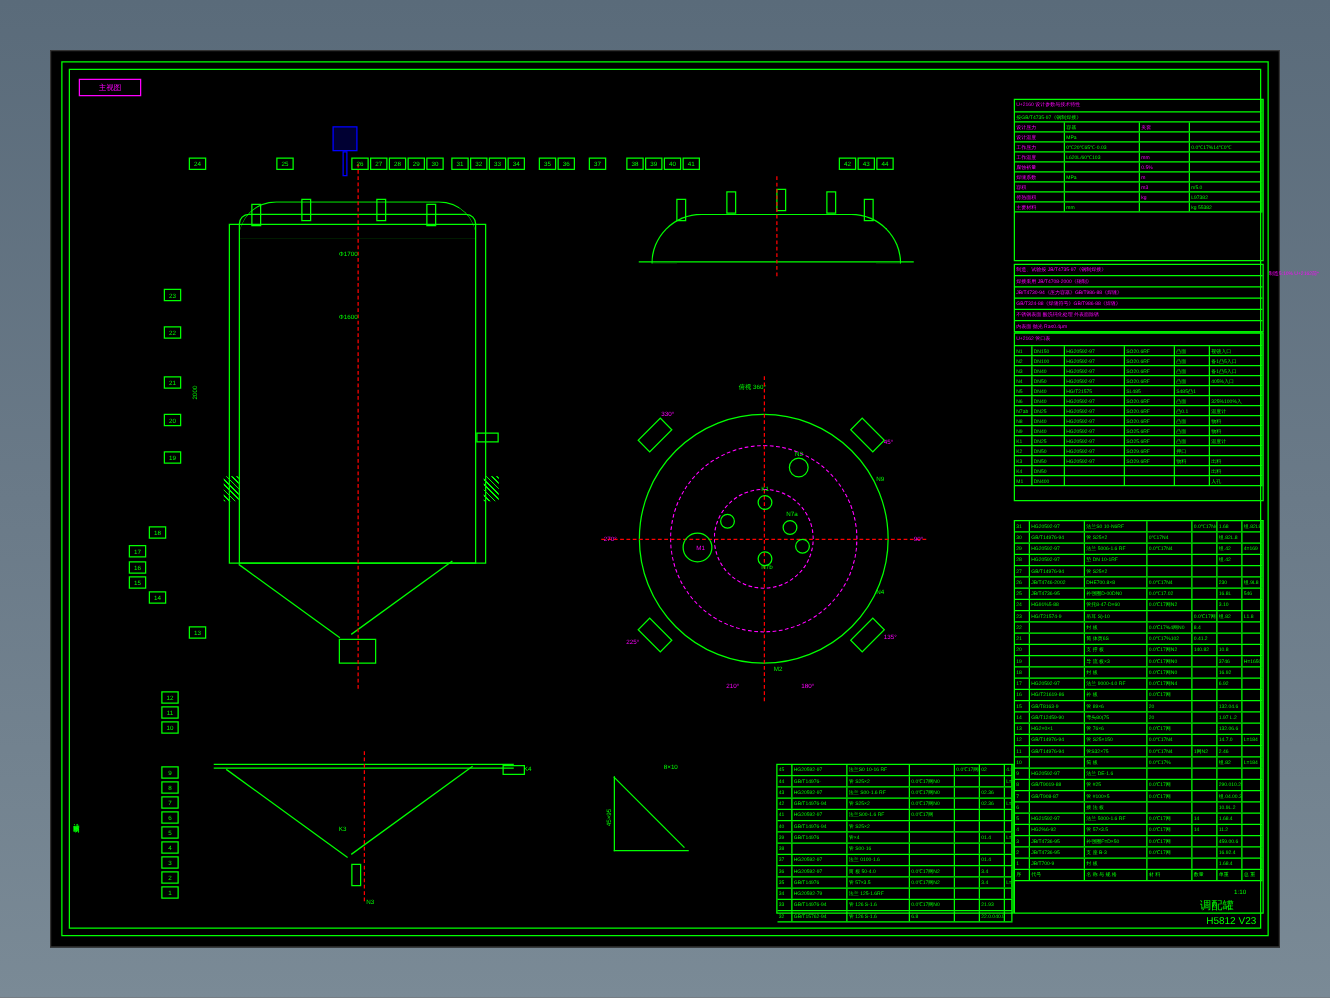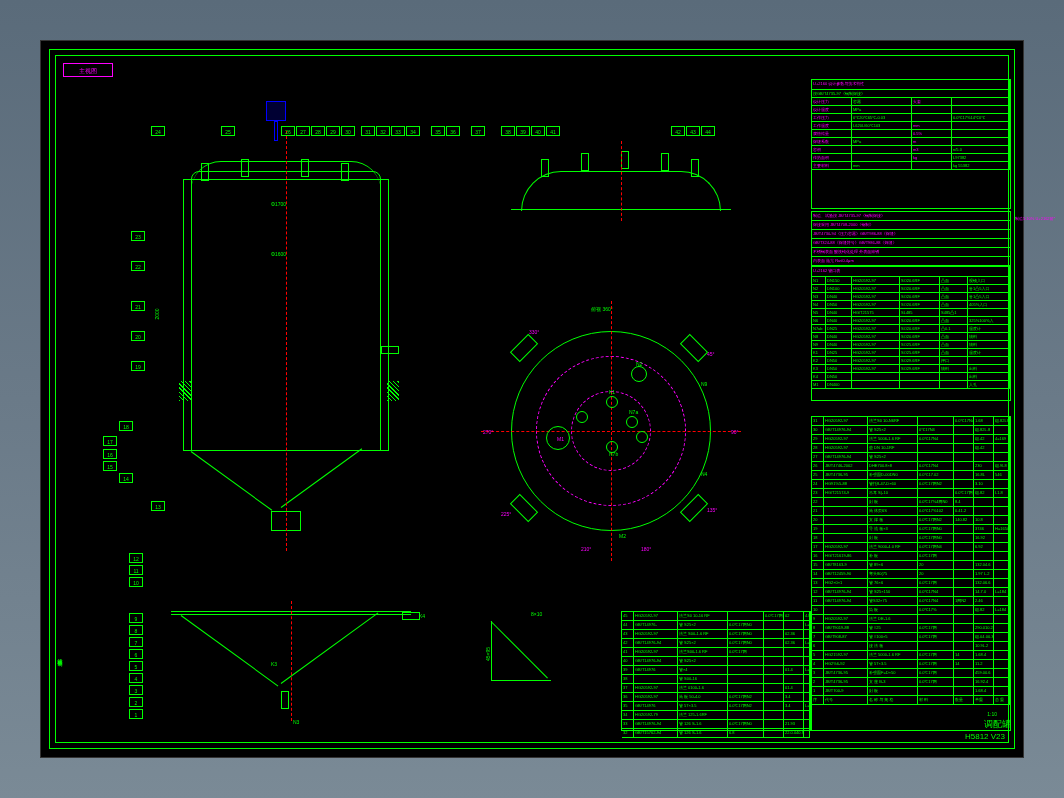--- a/index.html
+++ b/index.html
@@ -43,21 +43,21 @@
 .bracket-shape{position:absolute;left:10px;top:10px;width:60px;height:60px;border-left:1px solid #0f0;border-bottom:1px solid #0f0}
 .bracket-diag{position:absolute;left:10px;top:10px;width:80px;height:1px;background:#0f0;transform:rotate(45deg);transform-origin:left center}
 
 .table-region{position:absolute;border:1px solid #0f0;font-size:4px;color:#0f0}
 .spec-table{left:770px;top:38px;width:200px;height:130px}
 .nozzle-table{left:770px;top:225px;width:200px;height:135px}
 .parts-table-r{left:770px;top:375px;width:200px;height:315px}
 .parts-table-l{left:580px;top:570px;width:190px;height:120px}
 .t-row{display:flex;border-bottom:1px solid #0f0;height:8px}
 .t-cell{border-right:1px solid #0f0;padding:0 1px;overflow:hidden;white-space:nowrap;line-height:8px}
-.title-text{position:absolute;color:#0f0;font-size:9px;right:12px;bottom:26px}
+.title-text{position:absolute;color:#0f0;font-size:9px;right:36px;bottom:26px}
 .drawing-no{position:absolute;color:#0f0;font-size:8px;right:18px;bottom:16px}
 .side-text{position:absolute;left:16px;bottom:100px;color:#0f0;font-size:5px;writing-mode:vertical-rl}
 .agitator{position:absolute;left:225px;top:60px;width:20px;height:40px}
 .agit-motor{position:absolute;left:0;top:0;width:20px;height:20px;border:1px solid #00f;background:rgba(0,0,255,0.2)}
 .agit-shaft{position:absolute;left:8px;top:20px;width:4px;height:20px;border:1px solid #00f}
 .hatch{position:absolute;background:repeating-linear-gradient(45deg,#0f0 0,#0f0 1px,transparent 1px,transparent 3px)}
 .note-text{position:absolute;color:#f0f;font-size:4px}
 </style>
 </head>
 <body>

